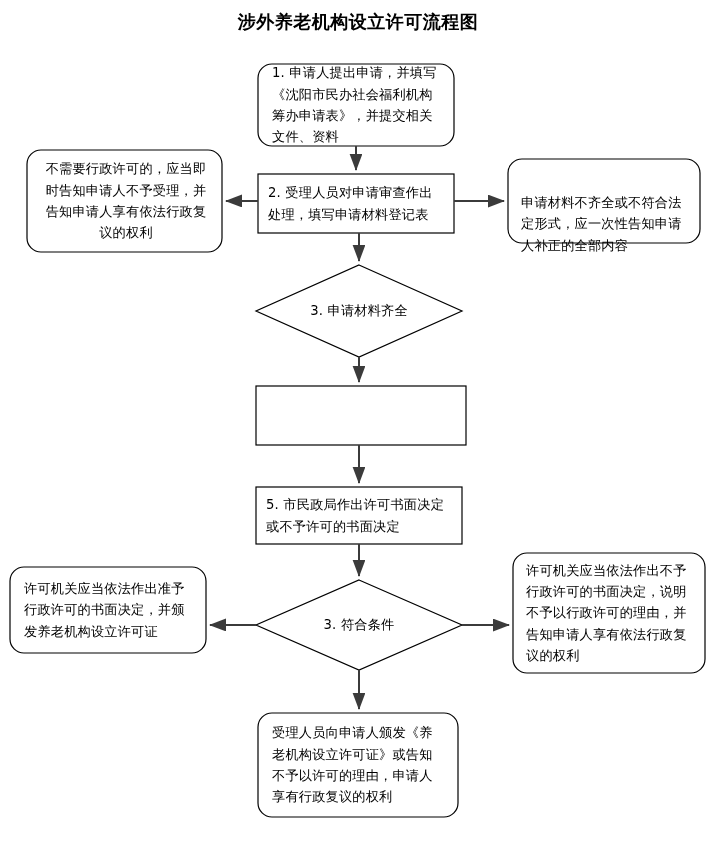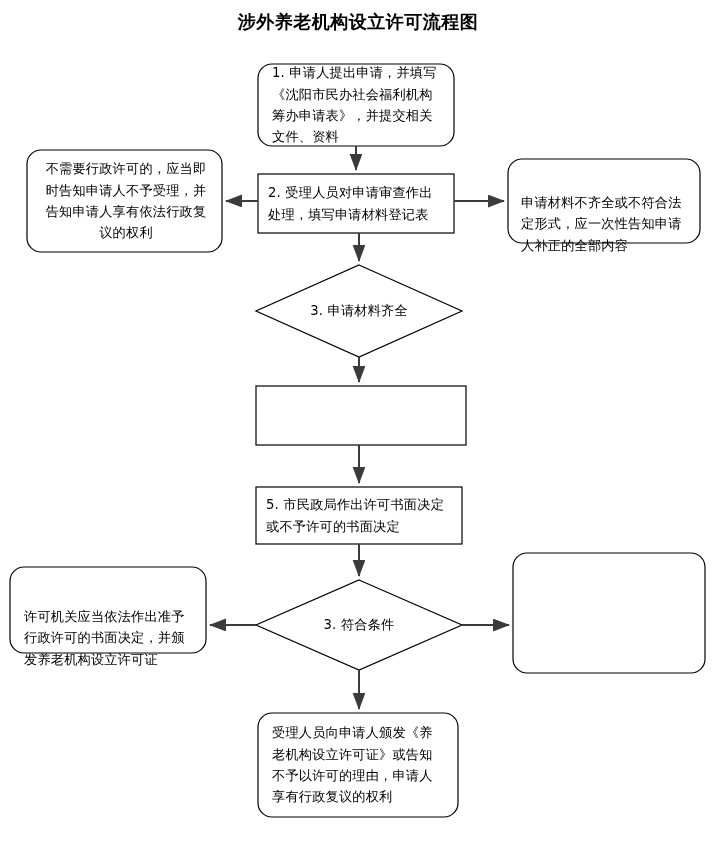--- a/index.html
+++ b/index.html
@@ -129,18 +129,19 @@
 
   <div class="node-text" style="left:516px; top:159px; width:178px; height:84px; padding:0 5px;margin-top:23px;">申请材料不齐全或不符合法定形式，应一次性告知申请人补正的全部内容</div>
 
   <div class="node-text center" style="left:297px; top:265px; width:124px; height:92px;">3. 申请材料齐全</div>
 
 
   <div class="node-text" style="left:262px; top:487px; width:194px; height:57px; padding:12px 4px;">5. 市民政局作出许可书面决定或不予许可的书面决定</div>
 
   <div class="node-text center" style="left:290px; top:580px; width:138px; height:90px;">3. 符合条件</div>
 
-  <div class="node-text" style="left:19px; top:595px; width:180px; height:86px; padding:0 5px;">许可机关应当依法作出准予行政许可的书面决定，并颁发养老机构设立许可证</div>
+  <div class="node-text" style="left:19px; top:567px; width:180px; height:86px; padding:0 5px;">许可机关应当依法作出准予行政许可的书面决定，并颁发养老机构设立许可证</div>
 
+  <div class="node-text" style="left:521px; top:553px; width:178px; height:120px; padding:0 5px;">许可机关应当依法作出不予行政许可的书面决定，说明不予以行政许可的理由，并告知申请人享有依法行政复议的权利</div>
 
   <div class="node-text" style="left:267px; top:713px; width:184px; height:104px; padding:0 5px;">受理人员向申请人颁发《养老机构设立许可证》或告知不予以许可的理由，申请人享有行政复议的权利</div>
 
 </div>
 
 </body></html>

